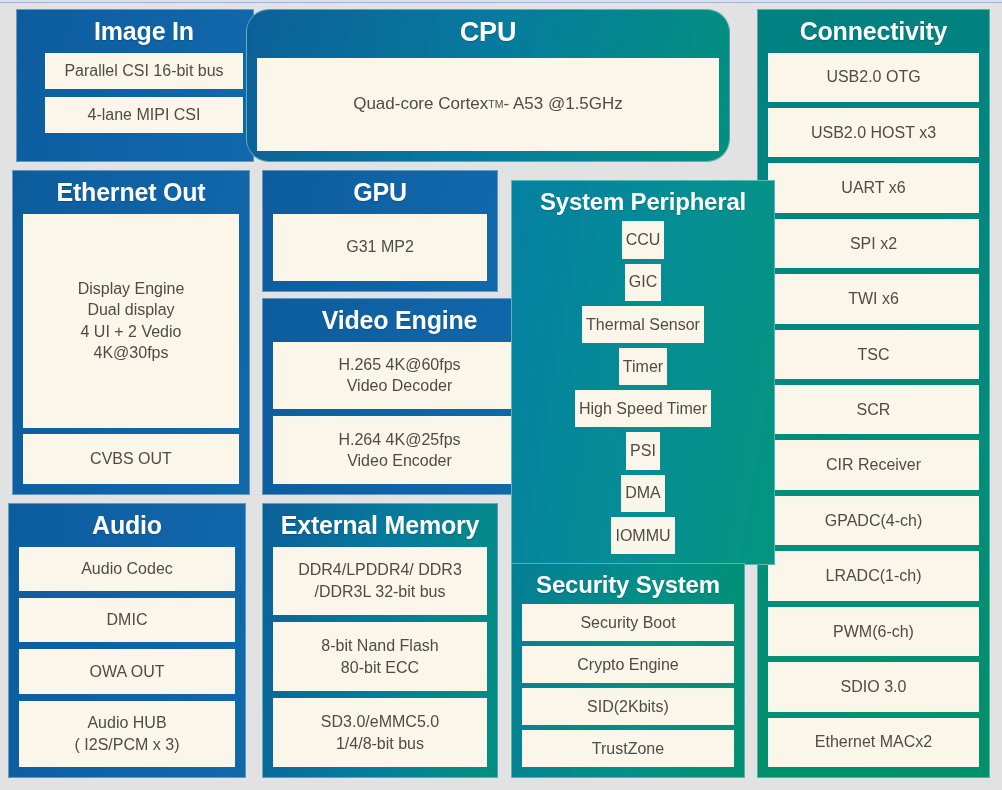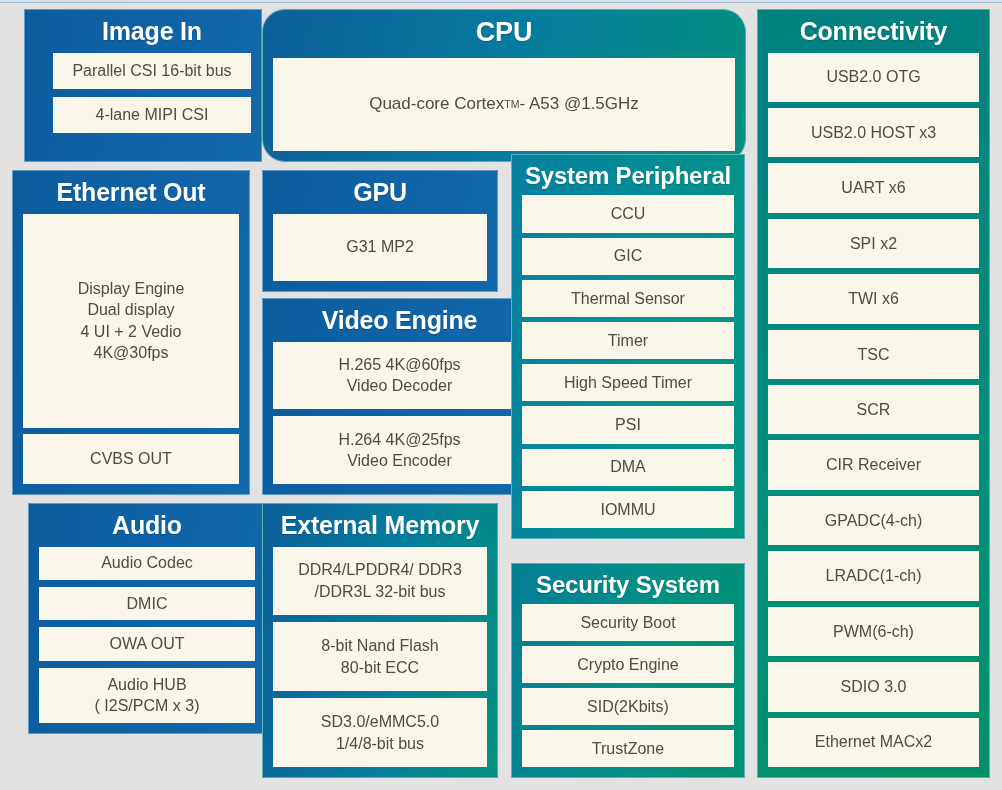--- a/index.html
+++ b/index.html
@@ -75,49 +75,49 @@
   }
 
   
   .g-blue      { background: linear-gradient(100deg, #0d5d9e 0%, #0f63a6 55%, #1169aa 100%); }
   .g-blue-teal { background: linear-gradient(100deg, #0c6099 0%, #067b9e 50%, #03907f 100%); }
   .g-teal      { background: linear-gradient(100deg, #0580a2 0%, #058e93 55%, #04957f 100%); }
   .g-teal2     { background: linear-gradient(100deg, #047e95 0%, #039087 55%, #029071 100%); }
   .g-green     { background: linear-gradient(165deg, #018081 0%, #028d7c 60%, #029069 100%); justify-content: space-between; }
 
   
-  #blk-image-in        { left: 24px;  top: 9px;   width: 238px; height: 153px; padding-left: 28px; }
-  #blk-cpu             { left: 262px; top: 9px;   width: 484px; height: 153px; border-radius: 23px; }
+  #blk-image-in        { left: 16px;  top: 9px;   width: 238px; height: 153px; padding-left: 28px; }
+  #blk-cpu             { left: 246px; top: 9px;   width: 484px; height: 153px; border-radius: 23px; }
   #blk-connectivity    { left: 757px; top: 9px;   width: 233px; height: 769px; }
 
   #blk-display-out     { left: 12px;  top: 170px; width: 238px; height: 325px; }
   #blk-gpu             { left: 262px; top: 170px; width: 236px; height: 122px; }
   #blk-video-engine    { left: 262px; top: 298px; width: 275px; height: 197px; }
-  #blk-system-periph   { left: 511px; top: 154px; width: 234px; height: 385px; }
-
-  #blk-audio           { left: 28px;  top: 503px; width: 238px; height: 231px; }
+  #blk-system-periph   { left: 511px; top: 180px; width: 264px; height: 385px; }
+
+  #blk-audio           { left: 8px;  top: 503px; width: 238px; height: 275px; }
   #blk-ext-memory      { left: 262px; top: 503px; width: 236px; height: 275px; }
   #blk-security        { left: 511px; top: 563px; width: 234px; height: 215px; }
 
   
   #blk-cpu .block-title            { font-size: 27px; margin-bottom: 10px; }
   #blk-cpu .item                   { font-size: 17px; }
   #blk-image-in .item              { font-size: 16px; flex: 0 0 36px; }
   #blk-image-in .items             { gap: 8px; }
 
   #blk-display-out .items          { gap: 6px; }
   #blk-display-out .item-0         { flex: 1 1 auto; }
   #blk-display-out .item-1         { flex: 0 0 50px; }
   #blk-display-out .item-2         { flex: 0 0 50px; }
 
   #blk-gpu .item                   { font-size: 16px; }
   #blk-video-engine .items         { gap: 7px; }
 
   #blk-system-periph .block-title  { font-size: 24px; margin-bottom: 6px; }
-  #blk-system-periph .items        { gap: 5px; }
+  #blk-system-periph .items        { gap: 5px; align-items: center; }
   #blk-system-periph .item         { font-size: 16px; }
 
   #blk-security .block-title       { font-size: 24px; margin-bottom: 6px; }
   #blk-security .items             { gap: 5px; }
   #blk-security .item              { font-size: 16px; }
 
   #blk-connectivity .block-title   { font-size: 25px; margin-bottom: 7px; }
   #blk-connectivity .items         { gap: 6px; }
   #blk-connectivity .item          { font-size: 16px; }
 

